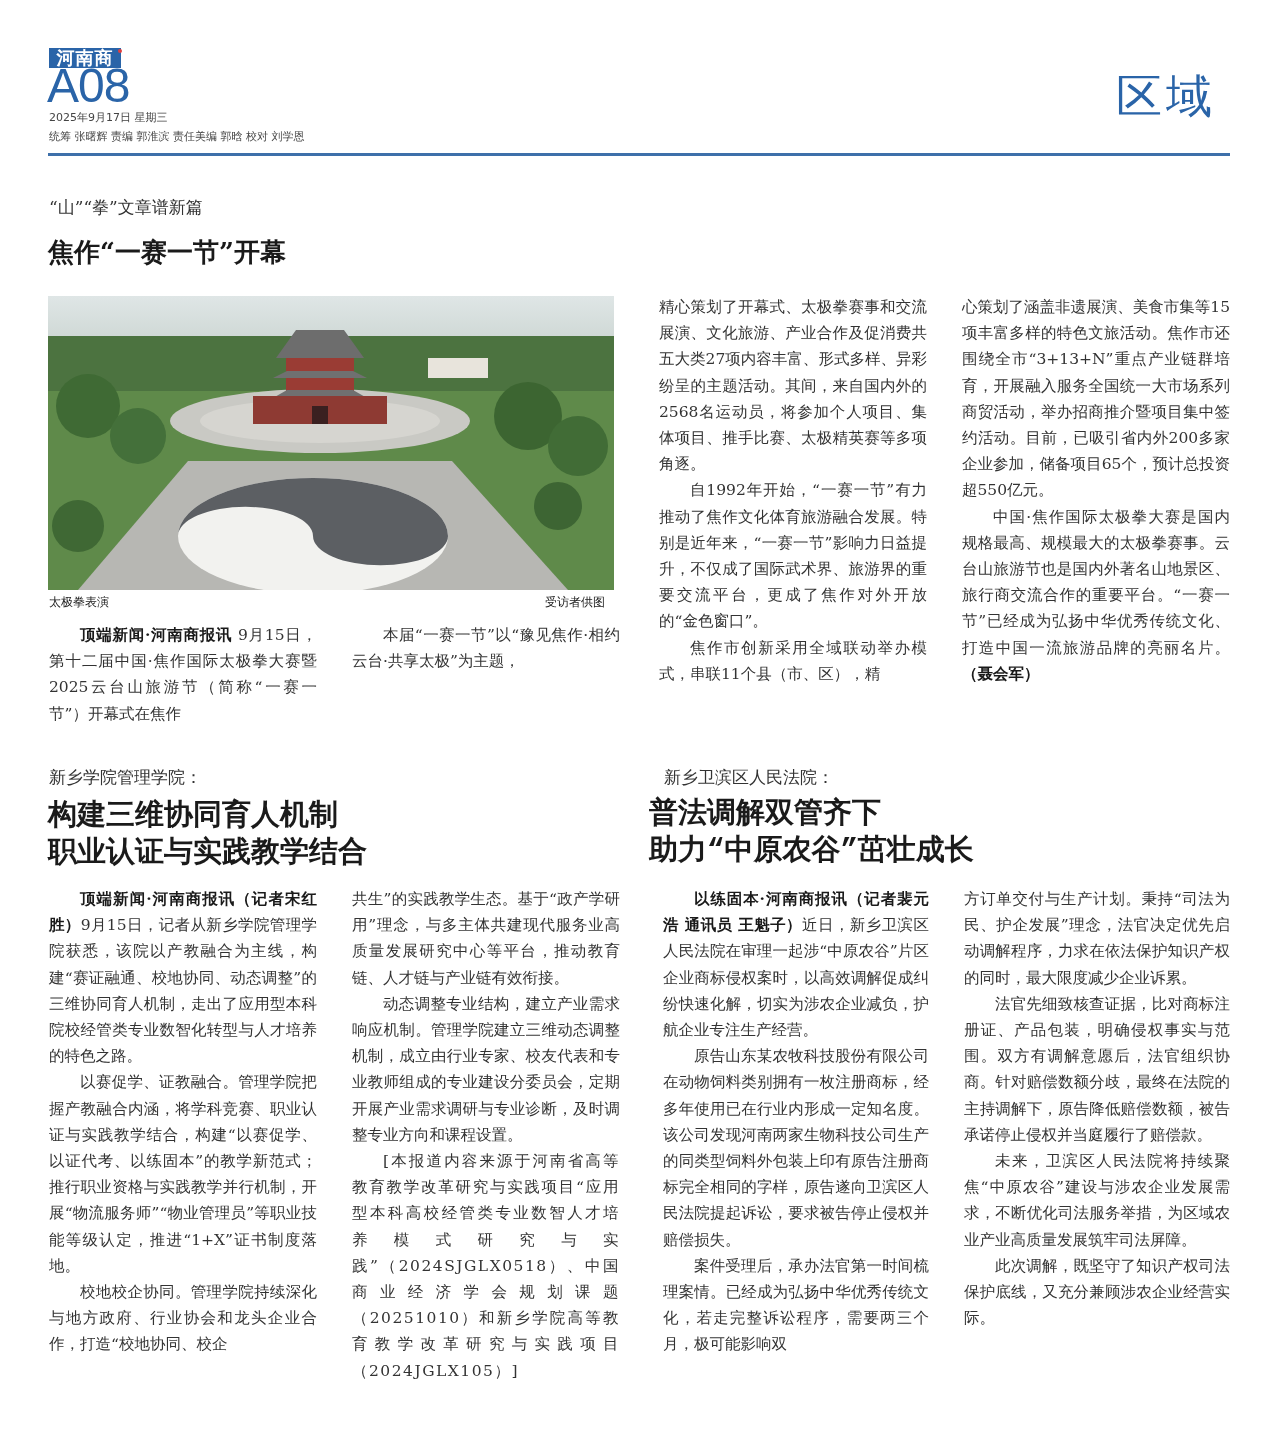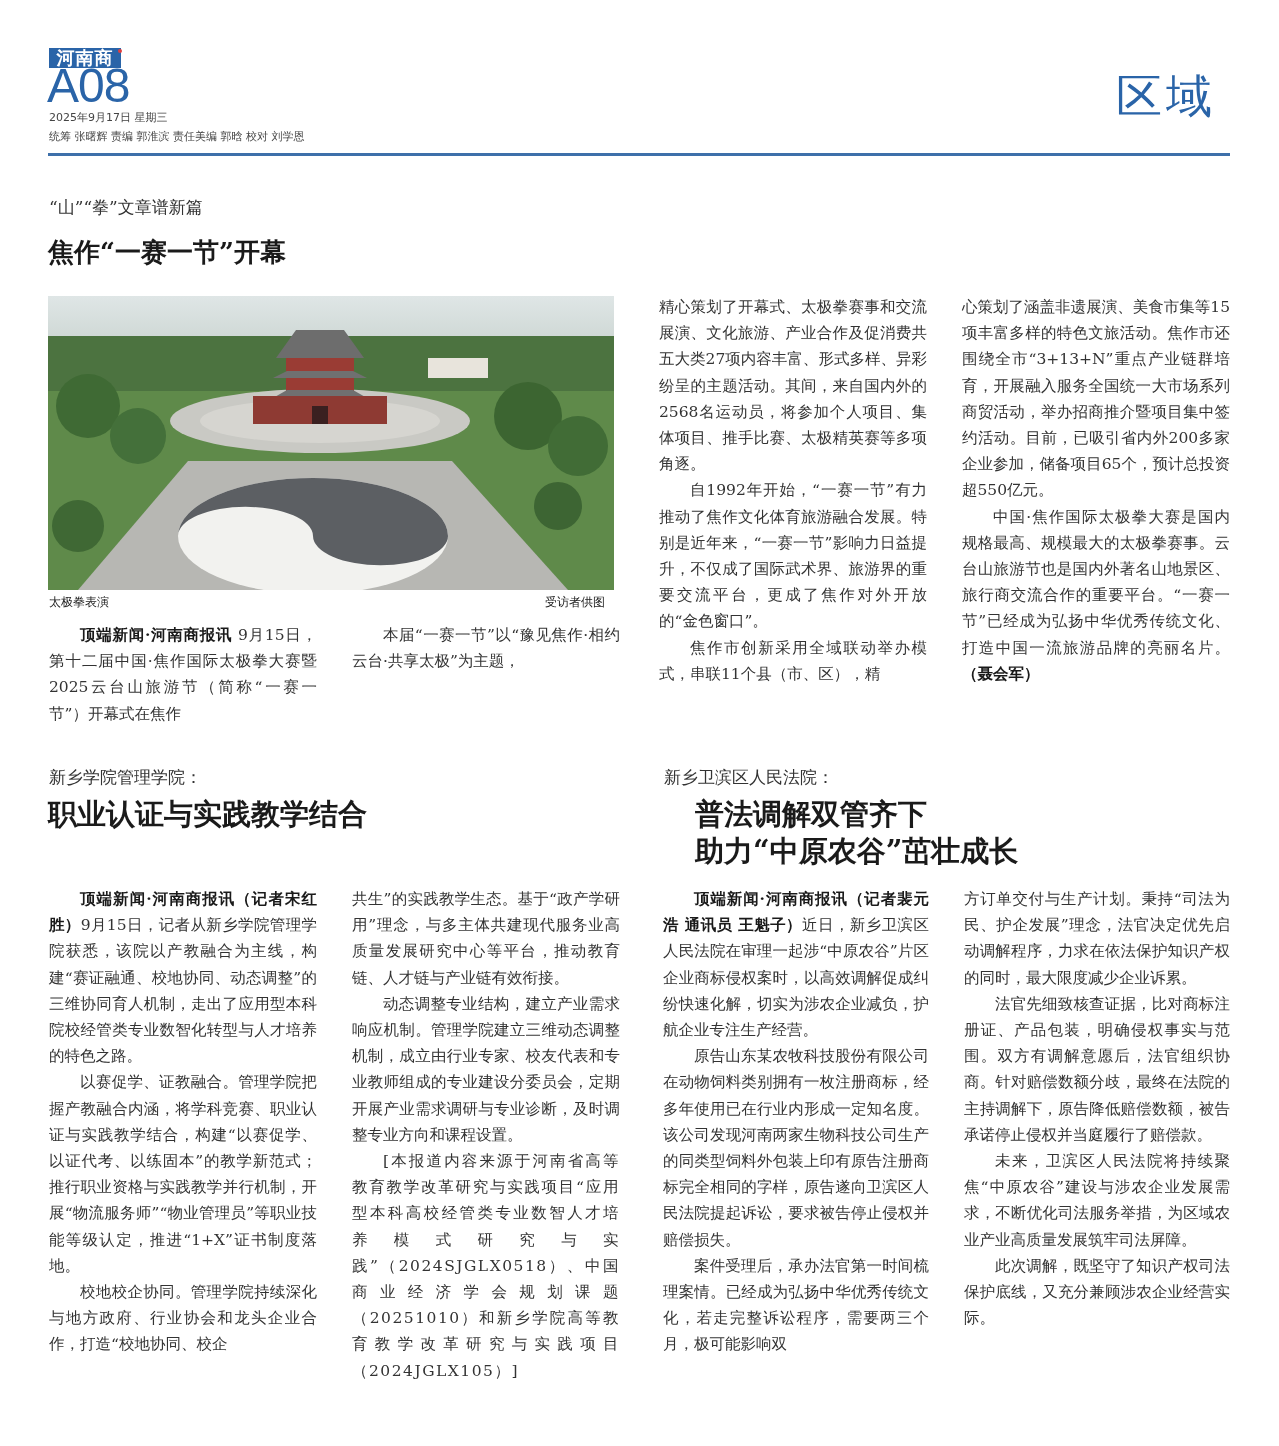--- a/index.html
+++ b/index.html
@@ -14,21 +14,21 @@
   #section-title{left:1098px;top:56px;font-family:"DejaVu Serif",serif;font-size:46px;line-height:80px;color:#2a64a8;letter-spacing:4px;margin-left:18px;}
   #header-rule{left:48px;top:153px;width:1182px;height:3px;background:#3e70aa;}
   
   .kicker{font-family:"DejaVu Serif",serif;font-size:17px;color:#333;}
   .headline{font-family:"DejaVu Serif",serif;font-weight:bold;color:#1a1a1a;}
   #a1-kicker{left:49px;top:196px;}
   #a1-title{left:48px;top:228px;font-size:26px;line-height:48px;}
   #a2-kicker{left:49px;top:766px;}
   #a2-title{left:48px;top:796px;font-size:29px;line-height:37px;}
   #a3-kicker{left:664px;top:766px;}
-  #a3-title{left:695px;top:796px;font-size:29px;line-height:37px;}
+  #a3-title{left:649px;top:796px;font-size:29px;line-height:37px;font-family:Liberation Mono, monospace;}
   
   #photo{left:48px;top:296px;width:566px;height:294px;overflow:hidden;}
   #photo svg{display:block;}
   #photo-caption{left:49px;top:594px;font-family:"DejaVu Sans",sans-serif;font-size:12px;color:#222;}
   #photo-credit{left:545px;top:594px;font-family:"DejaVu Sans",sans-serif;font-size:12px;color:#222;}
   
   .col{position:absolute;font-family:"DejaVu Serif",serif;font-size:15.5px;line-height:26.2px;color:#333;text-align:justify;text-justify:inter-character;}
   .col p{margin:0;text-indent:2em;}
   .col p.noind{text-indent:0;}
   .col b{color:#1a1a1a;}
@@ -100,40 +100,41 @@
   <p>自1992年开始，“一赛一节”有力推动了焦作文化体育旅游融合发展。特别是近年来，“一赛一节”影响力日益提升，不仅成了国际武术界、旅游界的重要交流平台，更成了焦作对外开放的“金色窗口”。</p>
   <p>焦作市创新采用全域联动举办模式，串联11个县（市、区），精</p>
 </div>
 <div class="col" id="c4">
   <p class="noind">心策划了涵盖非遗展演、美食市集等15项丰富多样的特色文旅活动。焦作市还围绕全市“3+13+N”重点产业链群培育，开展融入服务全国统一大市场系列商贸活动，举办招商推介暨项目集中签约活动。目前，已吸引省内外200多家企业参加，储备项目65个，预计总投资超550亿元。</p>
   <p><span>中国·焦作国际太极拳大赛是国内规格最高、规模最大的太极拳赛事。云台山旅游节也是国内外著名山地景区、旅行商交流合作的重要平台。“一赛一节”已经成为弘扬中华优秀传统文化、打造中国一流旅游品牌的亮丽名片。</span><b>（聂会军）</b></p>
 </div>
 
 <div class="abs kicker" id="a2-kicker">新乡学院管理学院：</div>
 <div class="abs headline" id="a2-title">
+  <div>构建三维协同育人机制</div>
   <div>职业认证与实践教学结合</div>
 </div>
 <div class="col" id="c5">
   <p><b>顶端新闻·河南商报讯（记者宋红胜）</b><span>9月15日，记者从新乡学院管理学院获悉，该院以产教融合为主线，构建“赛证融通、校地协同、动态调整”的三维协同育人机制，走出了应用型本科院校经管类专业数智化转型与人才培养的特色之路。</span></p>
   <p>以赛促学、证教融合。管理学院把握产教融合内涵，将学科竞赛、职业认证与实践教学结合，构建“以赛促学、以证代考、以练固本”的教学新范式；推行职业资格与实践教学并行机制，开展“物流服务师”“物业管理员”等职业技能等级认定，推进“1+X”证书制度落地。</p>
   <p>校地校企协同。管理学院持续深化与地方政府、行业协会和龙头企业合作，打造“校地协同、校企</p>
 </div>
 <div class="col" id="c6">
   <p class="noind">共生”的实践教学生态。基于“政产学研用”理念，与多主体共建现代服务业高质量发展研究中心等平台，推动教育链、人才链与产业链有效衔接。</p>
   <p>动态调整专业结构，建立产业需求响应机制。管理学院建立三维动态调整机制，成立由行业专家、校友代表和专业教师组成的专业建设分委员会，定期开展产业需求调研与专业诊断，及时调整专业方向和课程设置。</p>
   <p class="note">[本报道内容来源于河南省高等教育教学改革研究与实践项目“应用型本科高校经管类专业数智人才培养模式研究与实践”（2024SJGLX0518）、中国商业经济学会规划课题（20251010）和新乡学院高等教育教学改革研究与实践项目（2024JGLX105）]</p>
 </div>
 
 <div class="abs kicker" id="a3-kicker">新乡卫滨区人民法院：</div>
 <div class="abs headline" id="a3-title">
   <div>普法调解双管齐下</div>
   <div>助力“中原农谷”茁壮成长</div>
 </div>
 <div class="col" id="c7">
-  <p><b>顶端新闻·河南商报讯（记者裴元浩  通讯员  王魁子）</b><span>近日，新乡卫滨区人民法院在审理一起涉“中原农谷”片区企业商标侵权案时，以高效调解促成纠纷快速化解，切实为涉农企业减负，护航企业专注生产经营。</span></p>
+  <p><b>以练固本·河南商报讯（记者裴元浩  通讯员  王魁子）</b><span>近日，新乡卫滨区人民法院在审理一起涉“中原农谷”片区企业商标侵权案时，以高效调解促成纠纷快速化解，切实为涉农企业减负，护航企业专注生产经营。</span></p>
   <p>原告山东某农牧科技股份有限公司在动物饲料类别拥有一枚注册商标，经多年使用已在行业内形成一定知名度。该公司发现河南两家生物科技公司生产的同类型饲料外包装上印有原告注册商标完全相同的字样，原告遂向卫滨区人民法院提起诉讼，要求被告停止侵权并赔偿损失。</p>
   <p>案件受理后，承办法官第一时间梳理案情。已经成为弘扬中华优秀传统文化，若走完整诉讼程序，需要两三个月，极可能影响双</p>
 </div>
 <div class="col" id="c8">
   <p class="noind">方订单交付与生产计划。秉持“司法为民、护企发展”理念，法官决定优先启动调解程序，力求在依法保护知识产权的同时，最大限度减少企业诉累。</p>
   <p>法官先细致核查证据，比对商标注册证、产品包装，明确侵权事实与范围。双方有调解意愿后，法官组织协商。针对赔偿数额分歧，最终在法院的主持调解下，原告降低赔偿数额，被告承诺停止侵权并当庭履行了赔偿款。</p>
   <p>未来，卫滨区人民法院将持续聚焦“中原农谷”建设与涉农企业发展需求，不断优化司法服务举措，为区域农业产业高质量发展筑牢司法屏障。</p>
   <p>此次调解，既坚守了知识产权司法保护底线，又充分兼顾涉农企业经营实际。</p>
 </div>
 

